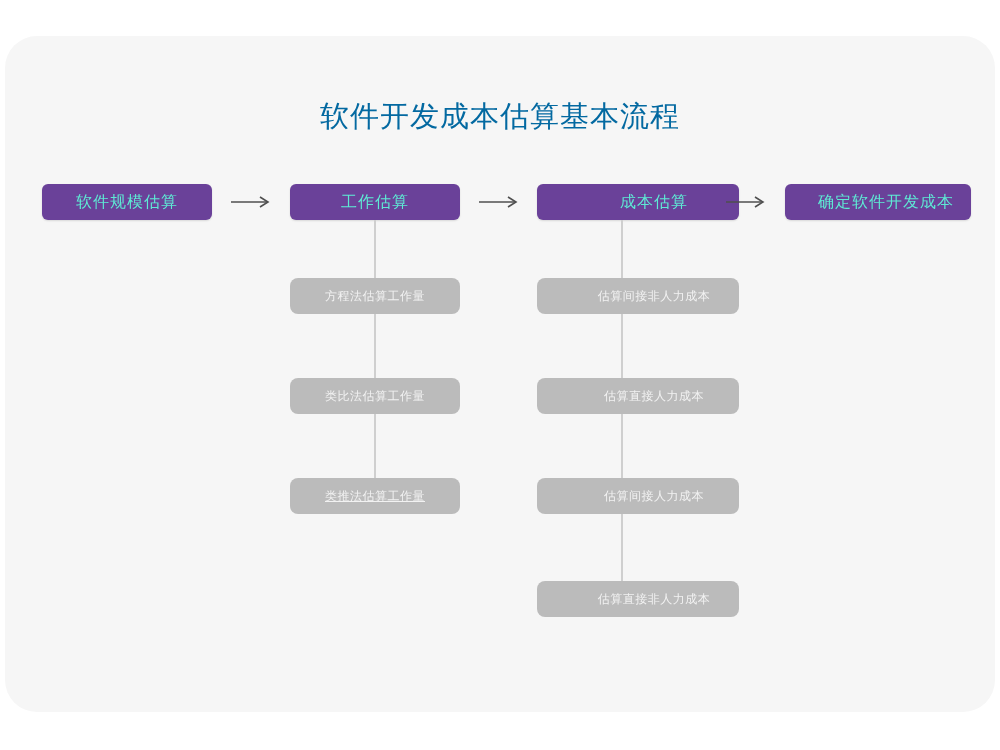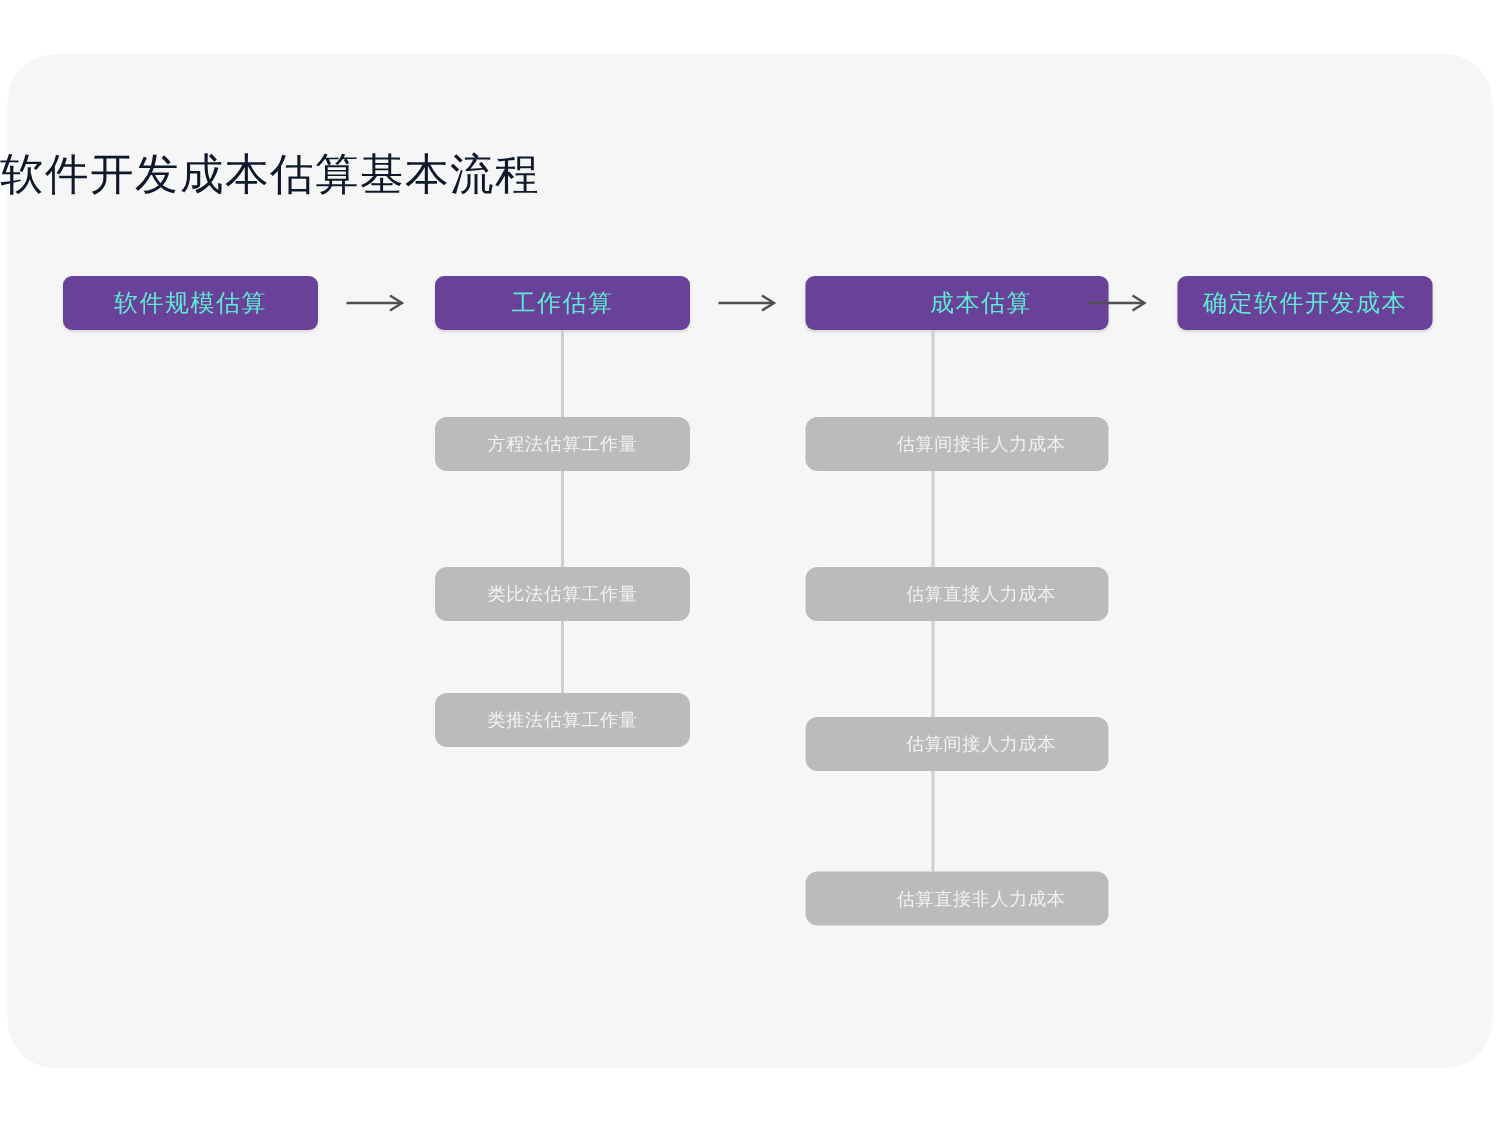--- a/index.html
+++ b/index.html
@@ -22,23 +22,24 @@
     width: 990px;
     height: 676px;
     background: #f6f6f6;
     border-radius: 32px;
   }
   .diagram-title {
     position: absolute;
     left: 0;
     top: 97px;
     width: 1000px;
+    text-align: center;
     font-size: 29px;
     letter-spacing: 1px;
-    color: #0f172a;
+    color: #0369a1;
   }
   .main-node {
     position: absolute;
     top: 184px;
     width: 170px;
     height: 36px;
     background: #6a4199;
     border-radius: 6px;
     color: #5eead4;
     font-size: 16px;
@@ -83,21 +84,21 @@
   <div class="card"></div>
 
   <div class="diagram-title">软件开发成本估算基本流程</div>
 
   <div class="v-line" style="left:374px; top:220px; height:258px;"></div>
   <div class="v-line" style="left:621px; top:220px; height:361px;"></div>
 
   <div class="main-node" style="left:42px;">软件规模估算</div>
   <div class="main-node col-work">工作估算</div>
   <div class="main-node col-cost">成本估算</div>
-  <div class="main-node" style="left:785px;">确定软件开发成本</div>
+  <div class="main-node" style="left:785px;padding-left:16px;">确定软件开发成本</div>
 
   <div class="arrow" style="left:229px;">
     <svg width="44" height="16" viewBox="0 0 44 16">
       <line x1="2" y1="8" x2="38" y2="8" stroke="#4f4f4f" stroke-width="1.6"></line>
       <polyline points="31,3 39,8 31,13" fill="none" stroke="#4f4f4f" stroke-width="1.6"></polyline>
     </svg>
   </div>
   <div class="arrow" style="left:477px;">
     <svg width="44" height="16" viewBox="0 0 44 16">
       <line x1="2" y1="8" x2="38" y2="8" stroke="#4f4f4f" stroke-width="1.6"></line>
@@ -106,19 +107,19 @@
   </div>
   <div class="arrow" style="left:724px;">
     <svg width="44" height="16" viewBox="0 0 44 16">
       <line x1="2" y1="8" x2="38" y2="8" stroke="#4f4f4f" stroke-width="1.6"></line>
       <polyline points="31,3 39,8 31,13" fill="none" stroke="#4f4f4f" stroke-width="1.6"></polyline>
     </svg>
   </div>
 
   <div class="sub-node col-work" style="top:278px;">方程法估算工作量</div>
   <div class="sub-node col-work" style="top:378px;text-align:center;">类比法估算工作量</div>
-  <div class="sub-node col-work" style="top:462px;">类推法估算工作量</div>
+  <div class="sub-node col-work" style="top:478px;text-decoration:underline;">类推法估算工作量</div>
 
   <div class="sub-node col-cost" style="top:278px;">估算间接非人力成本</div>
   <div class="sub-node col-cost" style="top:378px;">估算直接人力成本</div>
   <div class="sub-node col-cost" style="top:478px;">估算间接人力成本</div>
   <div class="sub-node col-cost" style="top:581px;">估算直接非人力成本</div>
 </div>
 
 </body></html>

